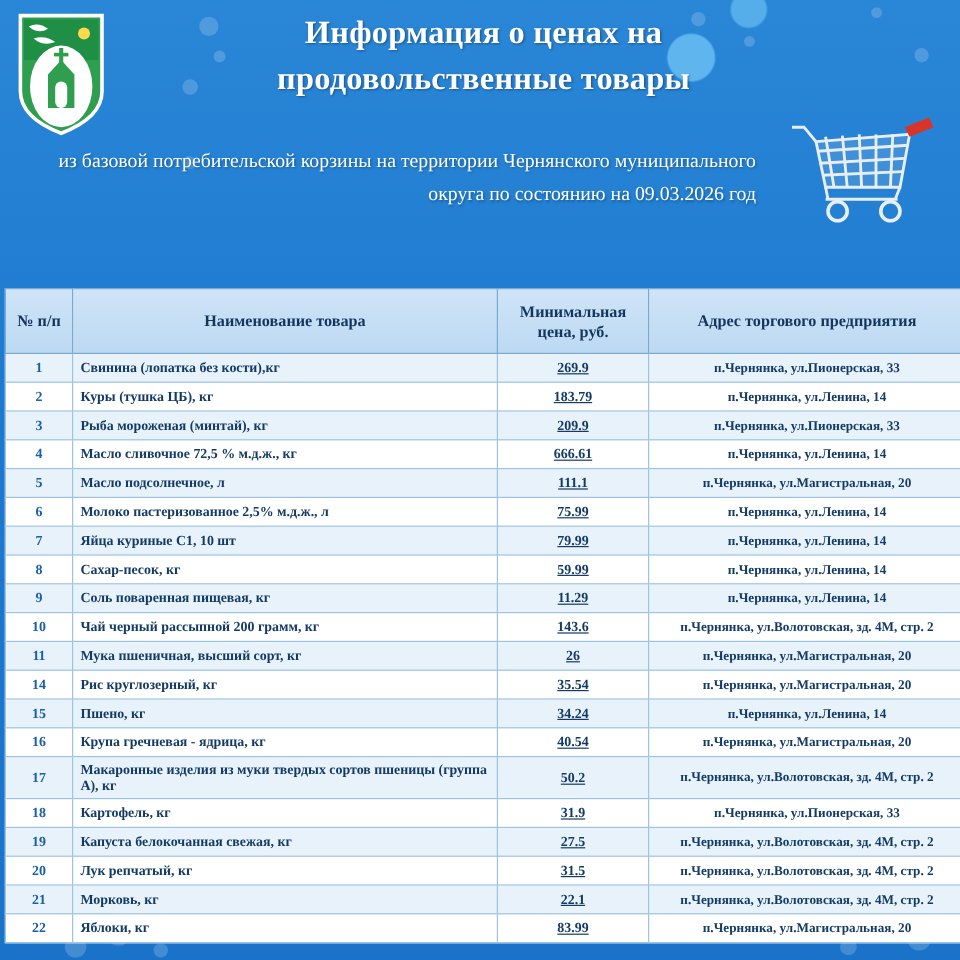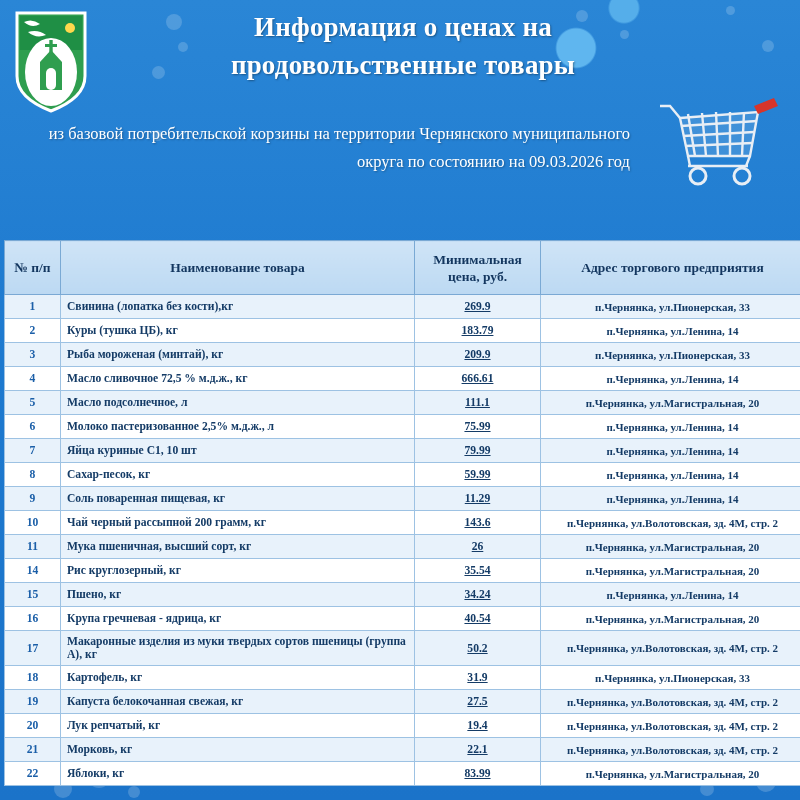--- a/index.html
+++ b/index.html
@@ -285,21 +285,21 @@
         </tr>
         <tr>
           <td class="num">19</td>
           <td class="name">Капуста белокочанная свежая, кг</td>
           <td class="price">27.5</td>
           <td class="addr">п.Чернянка, ул.Волотовская, зд. 4М, стр. 2</td>
         </tr>
         <tr>
           <td class="num">20</td>
           <td class="name">Лук репчатый, кг</td>
-          <td class="price">19.4</td>
+          <td class="price">31.5</td>
           <td class="addr">п.Чернянка, ул.Волотовская, зд. 4М, стр. 2</td>
         </tr>
         <tr>
           <td class="num">21</td>
           <td class="name">Морковь, кг</td>
           <td class="price">22.1</td>
           <td class="addr">п.Чернянка, ул.Волотовская, зд. 4М, стр. 2</td>
         </tr>
         <tr>
           <td class="num">22</td>

